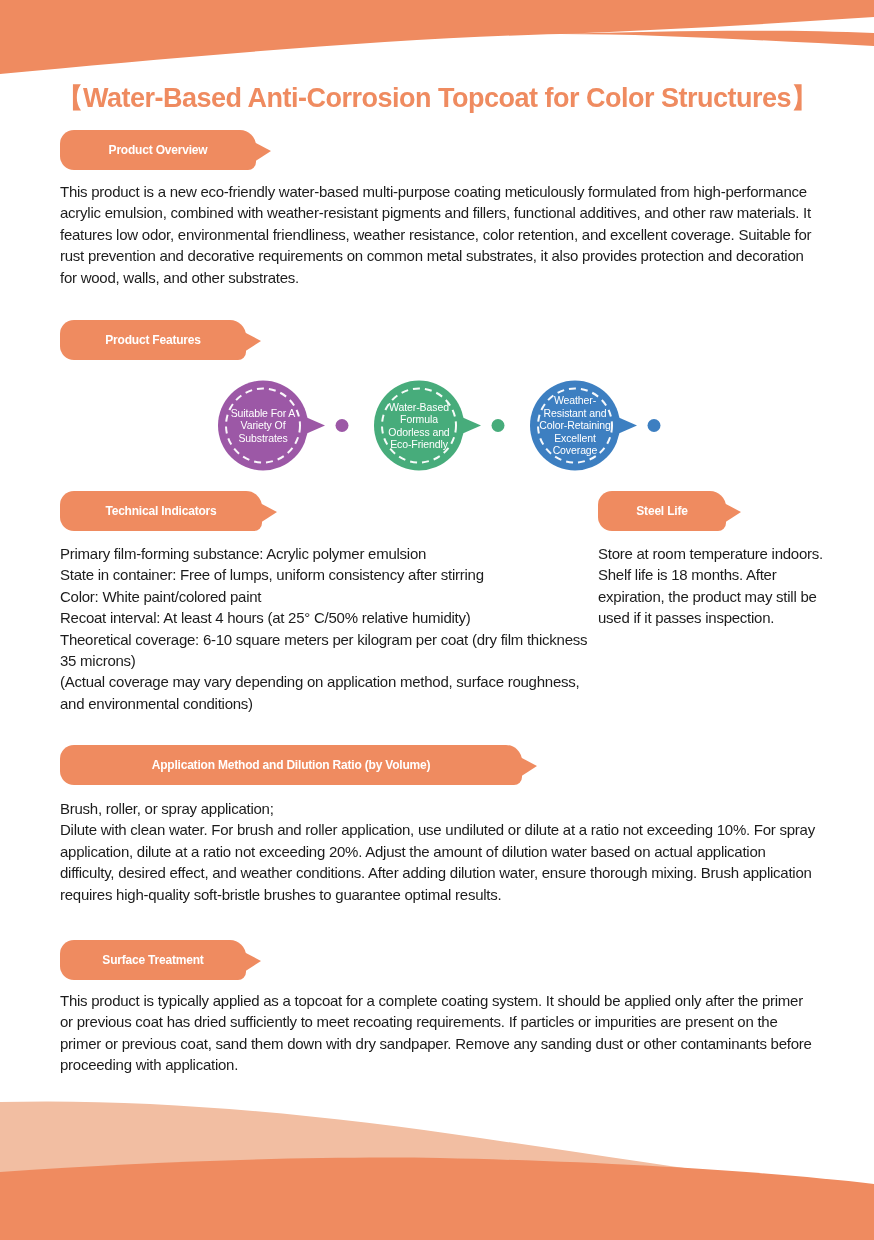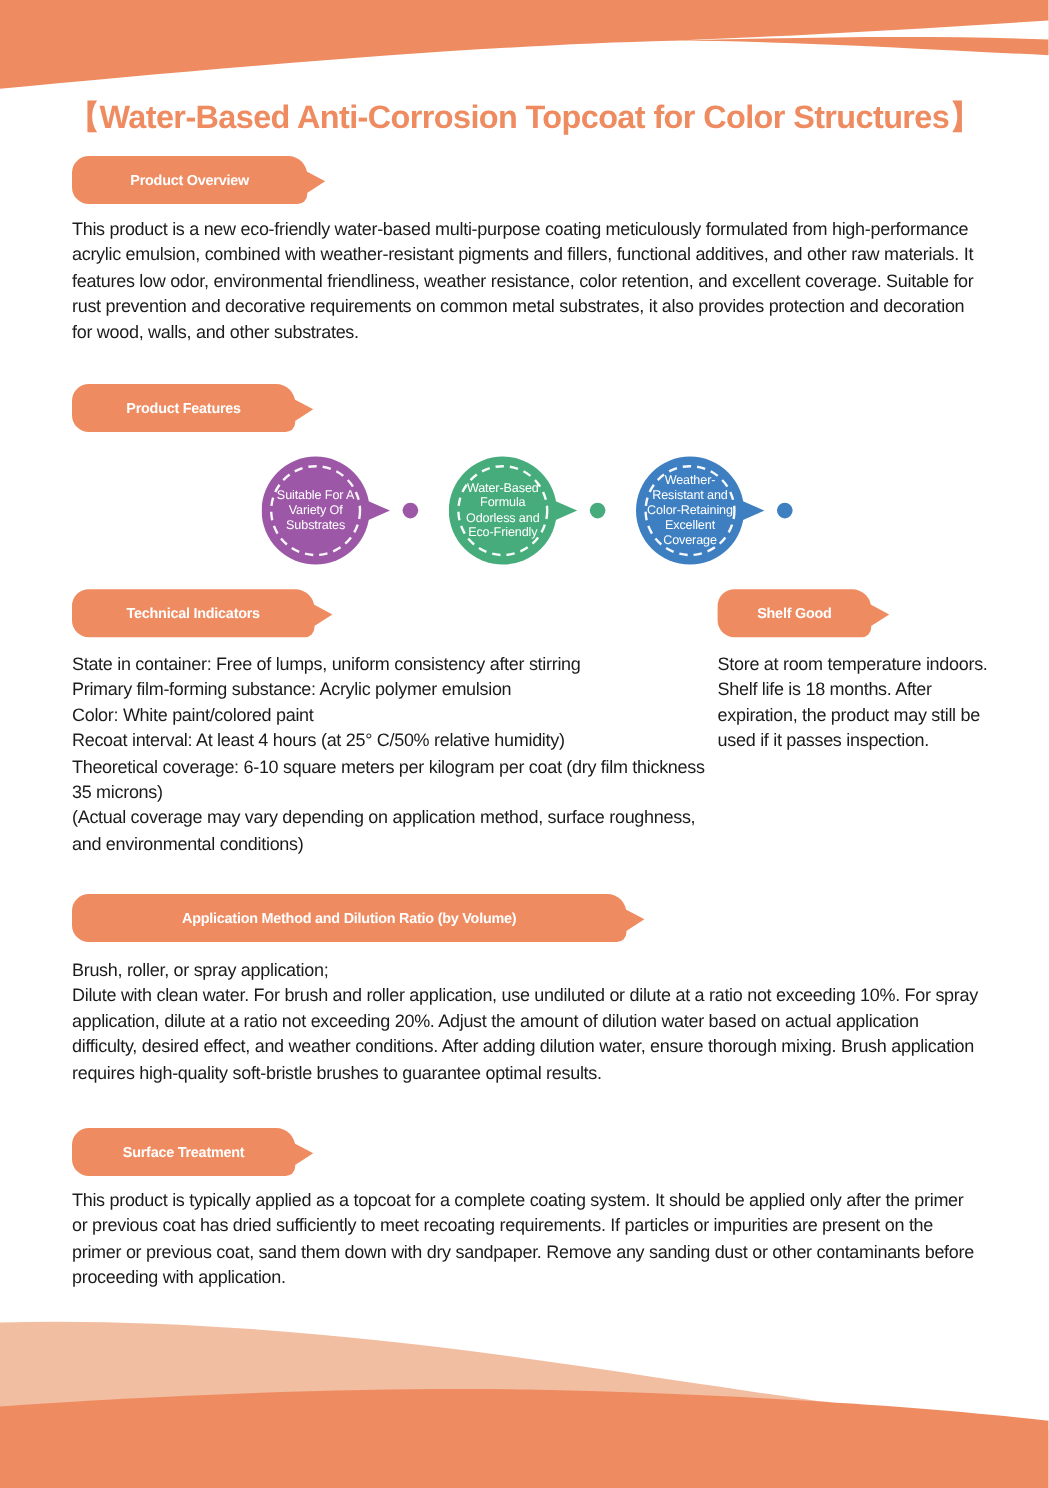--- a/index.html
+++ b/index.html
@@ -104,26 +104,26 @@
       <circle cx="124" cy="45.5" r="6.5" fill="#3D7FC1"></circle>
     </svg>
     <div class="feature-label">Weather-Resistant and Color-Retaining Excellent Coverage</div>
   </div>
 
 
   <div class="banner" style="left:60px;top:491px;width:202px">
     <span>Technical Indicators</span>
   </div>
   <div class="banner" style="left:598px;top:491px;width:128px">
-    <span>Shelf Good</span>
+    <span>Steel Life</span>
   </div>
 
   <div class="bodytext" style="left:60px;top:543px;width:542px">
+    <p class="tech-item">Primary film-forming substance: Acrylic polymer emulsion</p>
     <p class="tech-item">State in container: Free of lumps, uniform consistency after stirring</p>
-    <p class="tech-item">Primary film-forming substance: Acrylic polymer emulsion</p>
     <p class="tech-item">Color: White paint/colored paint</p>
     <p class="tech-item">Recoat interval: At least 4 hours (at 25° C/50% relative humidity)</p>
     <p class="tech-item">Theoretical coverage: 6-10 square meters per kilogram per coat (dry film thickness 35 microns)</p>
     <p class="tech-item">(Actual coverage may vary depending on application method, surface roughness, and environmental conditions)</p>
   </div>
 
   <p class="bodytext" style="left:598px;top:543px;width:226px">Store at room temperature indoors. Shelf life is 18 months. After expiration, the product may still be used if it passes inspection.</p>
 
   <div class="banner" style="left:60px;top:745px;width:462px">
     <span>Application Method and Dilution Ratio (by Volume)</span>

